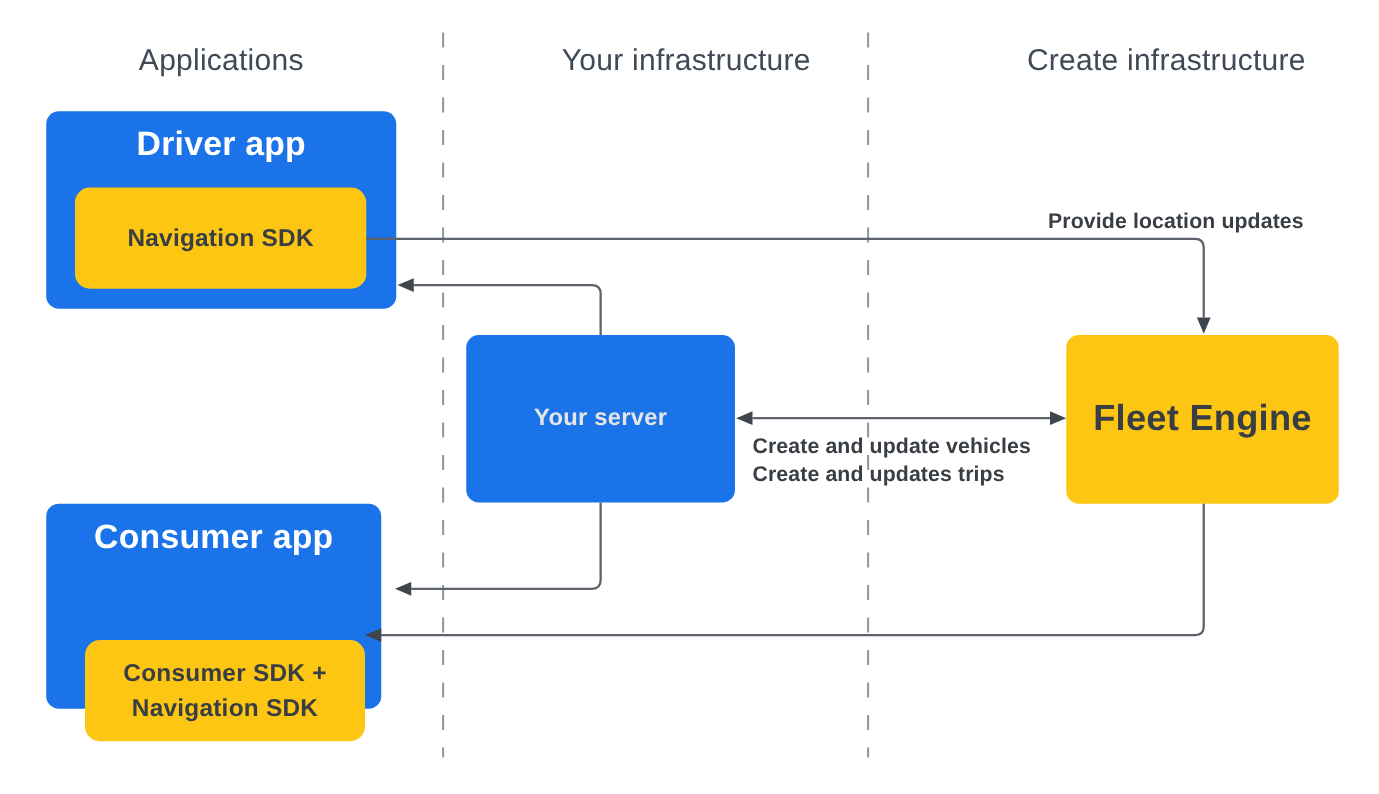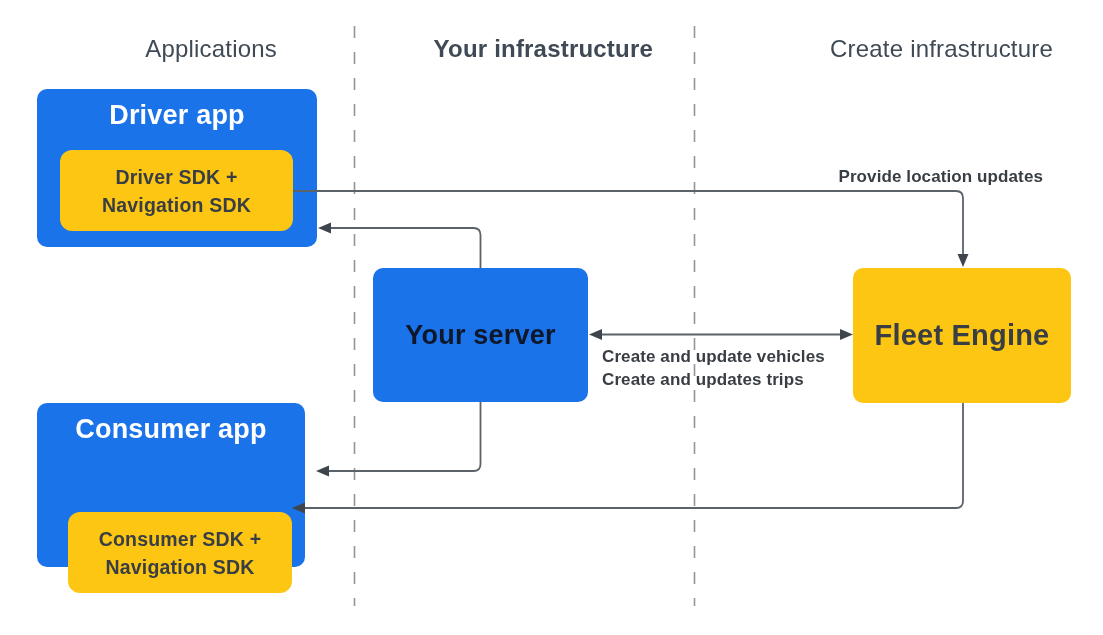--- a/index.html
+++ b/index.html
@@ -8,65 +8,64 @@
   }
   *{margin:0;padding:0;box-sizing:border-box;}
   html,body{background:#fff;}
   body{font-family:"Liberation Sans","DejaVu Sans",sans-serif;}
   .canvas{
     position:relative;width:1103px;height:635px;background:var(--bg);
     overflow:hidden;
   }
   .col-header{
     position:absolute;top:35px;font-size:24px;color:var(--header_text);
-    text-align:right;letter-spacing:.2px;white-space:nowrap;
+    text-align:center;letter-spacing:.2px;white-space:nowrap;
   }
   .node{position:absolute;border-radius:10px;}
   .node.blue{background:var(--blue);}
   .node.yellow{background:var(--yellow);border-radius:12px;}
   .app-title{
     text-align:center;color:#fff;font-weight:700;font-size:27px;
     margin-top:11px;letter-spacing:.2px;
   }
   .sdk-box{
     position:absolute;display:flex;flex-direction:column;align-items:center;
     justify-content:center;text-align:center;
   }
   .sdk-box .ln{
     font-size:19.5px;font-weight:700;color:var(--dark_text);line-height:28px;
     letter-spacing:.2px;
   }
   .server-box,.fleet-box{
     display:flex;align-items:center;justify-content:center;text-align:center;
   }
-  .server-box .ttl{color:#0f172a;font-weight:700;font-size:27px;letter-spacing:.2px;}
+  .server-box .ttl{color:#e5e5e5;font-weight:700;font-size:19px;letter-spacing:.2px;}
   .fleet-box .ttl{color:var(--dark_text);font-weight:700;font-size:29px;letter-spacing:.2px;}
   .edge-label{
     position:absolute;font-size:17px;font-weight:700;color:var(--dark_text);
     white-space:nowrap;letter-spacing:.1px;
   }
   .edge-label.centered{text-align:right;}
   svg.wires{position:absolute;left:0;top:0;pointer-events:none;}
   .wire{fill:none;stroke:var(--line);stroke-width:1.8;}
   .dashed{stroke:var(--dash);stroke-width:1.6;stroke-dasharray:12 14;}
   .ahead{fill:var(--arrowhead);stroke:none;}
 </style>
 </head>
 <body>
 
 <div class="canvas">
 
   <div class="col-header" style="left:77px;width:200px;">Applications</div>
-  <div class="col-header" style="left:413px;width:240px;font-weight:bold;">Your infrastructure</div>
+  <div class="col-header" style="left:429px;width:240px;">Your infrastructure</div>
   <div class="col-header" style="left:813px;width:240px;">Create infrastructure</div>
 
   <div class="node blue" style="left:37px;top:89px;width:280px;height:158px;">
     <div class="app-title">Driver app</div>
     <div class="node yellow sdk-box" style="left:23px;top:61px;width:233px;height:81px;">
-      <span class="ln">Driver SDK +</span>
       <span class="ln">Navigation SDK</span>
     </div>
   </div>
 
   <div class="node blue" style="left:37px;top:403px;width:268px;height:164px;">
     <div class="app-title">Consumer app</div>
     <div class="node yellow sdk-box" style="left:31px;top:65px;width:224px;height:81px;margin-top:44px;">
       <span class="ln">Consumer SDK +</span>
       <span class="ln">Navigation SDK</span>
     </div>

